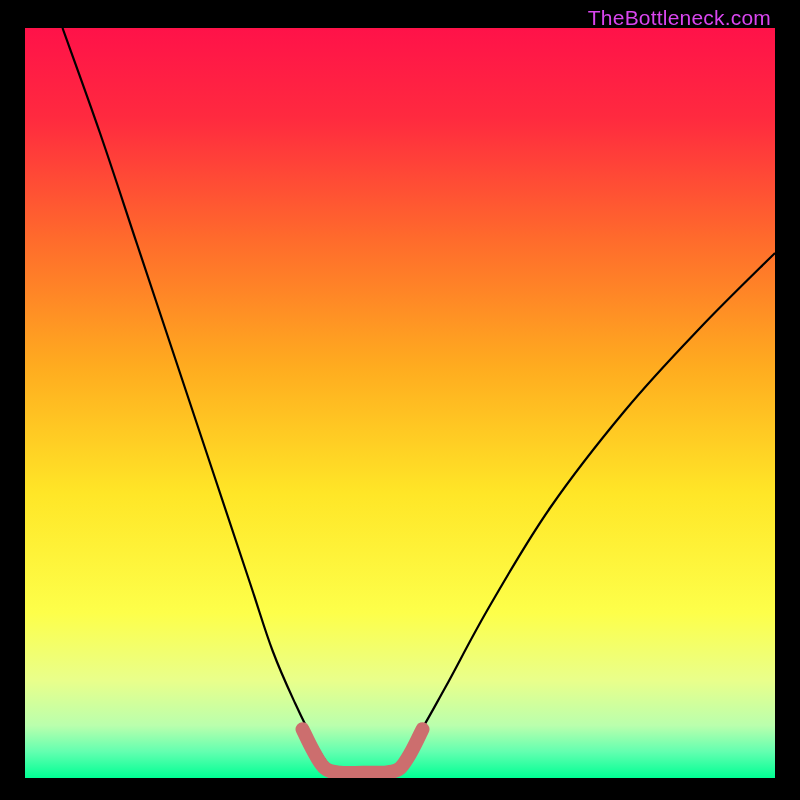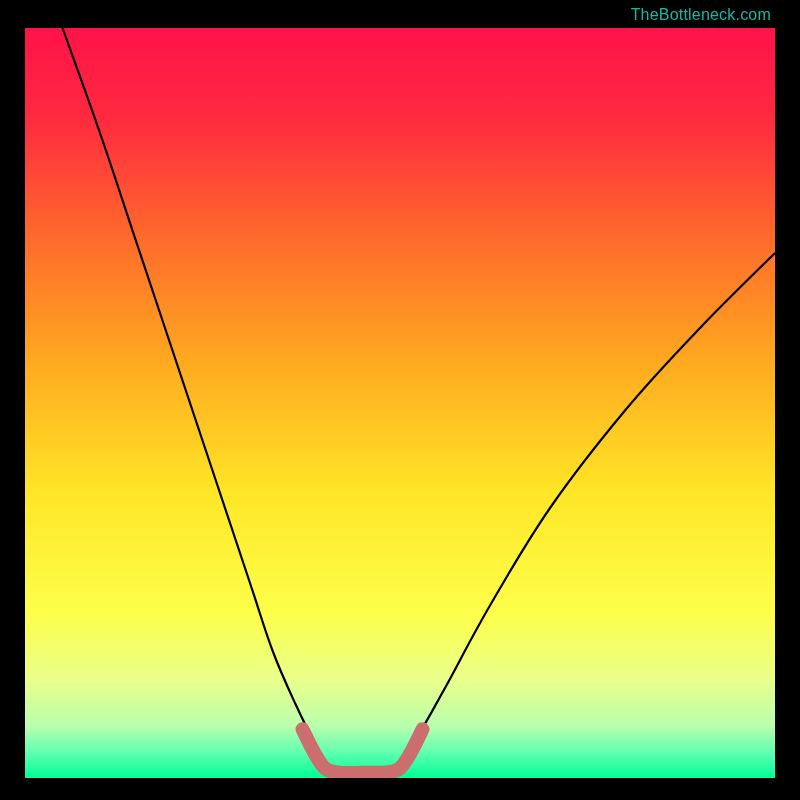--- a/index.html
+++ b/index.html
@@ -25,22 +25,22 @@
   }
   .gradient {
     position: absolute;
     left: 0;
     top: 0;
     width: 100%;
     height: 100%;
   }
   .watermark {
     position: absolute;
-    color: #14b8a6;
-    font-size: 16px;
+    color: #d946ef;
+    font-size: 21px;
     font-weight: 500;
     letter-spacing: 0.2px;
     text-align: right;
   }
   svg.curves {
     position: absolute;
     left: 0;
     top: 0;
   }
 </style>

